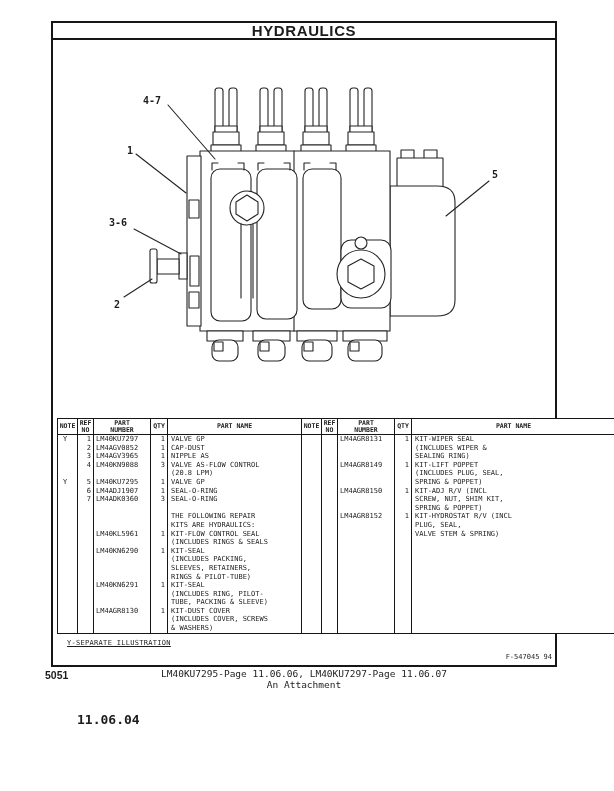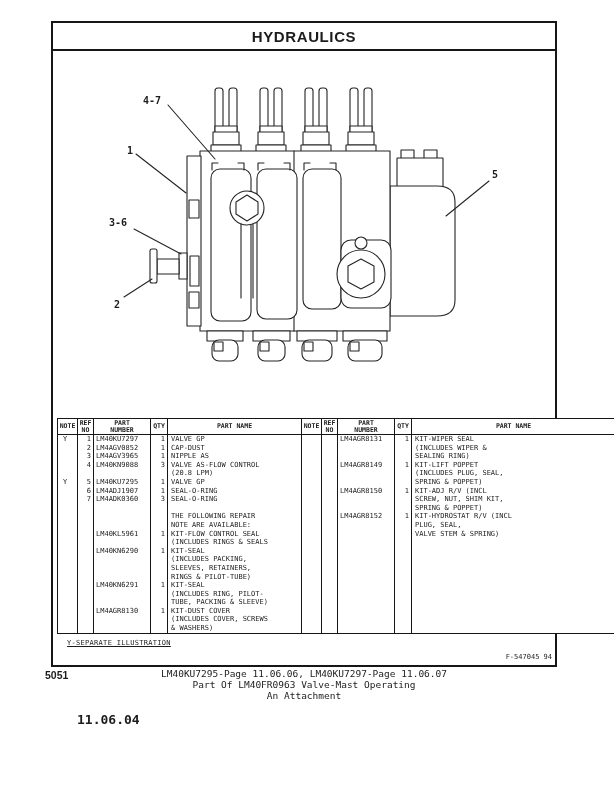--- a/index.html
+++ b/index.html
@@ -1,21 +1,21 @@
 <!DOCTYPE html>
 <html><head>
 <meta charset="utf-8">
 <style>
   * { margin:0; padding:0; box-sizing:border-box; }
   html,body { width:614px; height:791px; background:#ffffff; }
   body { position:relative; font-family:"Liberation Sans", sans-serif; color:#1c1c1c; }
 
   .frame { position:absolute; left:51px; top:21px; width:506px; height:646px;
            border:2px solid #161616; background:#fff; }
-  .header-bar { height:28px; border-bottom:2px solid #161616; display:flex;
+  .header-bar { height:17px; border-bottom:2px solid #161616; display:flex;
                 align-items:center; justify-content:center; }
   .header-title { font-weight:bold; font-size:15px; letter-spacing:.6px; }
 
   .diagram { position:absolute; left:51px; top:42px; width:506px; height:374px; }
 
   
   .parts-table { position:absolute; left:57px; top:418px; width:559px;
                  border:1px solid #161616; display:flex;
                  font-family:"DejaVu Sans Mono", monospace; background:#fff; }
   .t-half { display:flex; flex-direction:column; }
@@ -276,21 +276,21 @@
           <div class="tline">VALVE GP</div>
           <div class="tline">CAP-DUST</div>
           <div class="tline">NIPPLE AS</div>
           <div class="tline">VALVE AS-FLOW CONTROL</div>
           <div class="tline">(20.8 LPM)</div>
           <div class="tline">VALVE GP</div>
           <div class="tline">SEAL-O-RING</div>
           <div class="tline">SEAL-O-RING</div>
           <div class="tline">&nbsp;</div>
           <div class="tline">THE FOLLOWING REPAIR</div>
-          <div class="tline">NOTE ARE AVAILABLE:</div>
+          <div class="tline">KITS ARE HYDRAULICS:</div>
           <div class="tline">KIT-FLOW CONTROL SEAL</div>
           <div class="tline">(INCLUDES RINGS &amp; SEALS</div>
           <div class="tline">KIT-SEAL</div>
           <div class="tline">(INCLUDES PACKING,</div>
           <div class="tline">SLEEVES, RETAINERS,</div>
           <div class="tline">RINGS &amp; PILOT-TUBE)</div>
           <div class="tline">KIT-SEAL</div>
           <div class="tline">(INCLUDES RING, PILOT-</div>
           <div class="tline">TUBE, PACKING &amp; SLEEVE)</div>
           <div class="tline">KIT-DUST COVER</div>
@@ -385,16 +385,15 @@
 </div>
 
 <div class="note-row">
   <span class="footnote">Y-SEPARATE ILLUSTRATION</span>
   <span class="figref">F-547045 94</span>
 </div>
 
 <span class="page-code">5051</span>
 <div class="footer-block">
   <div>LM40KU7295-Page 11.06.06, LM40KU7297-Page 11.06.07</div>
-  <div>Part Of LM40FR0963 Valve-Mast Operating</div>
   <div>An Attachment</div>
 </div>
 <span class="doc-date">11.06.04</span>
 
 </body></html>

